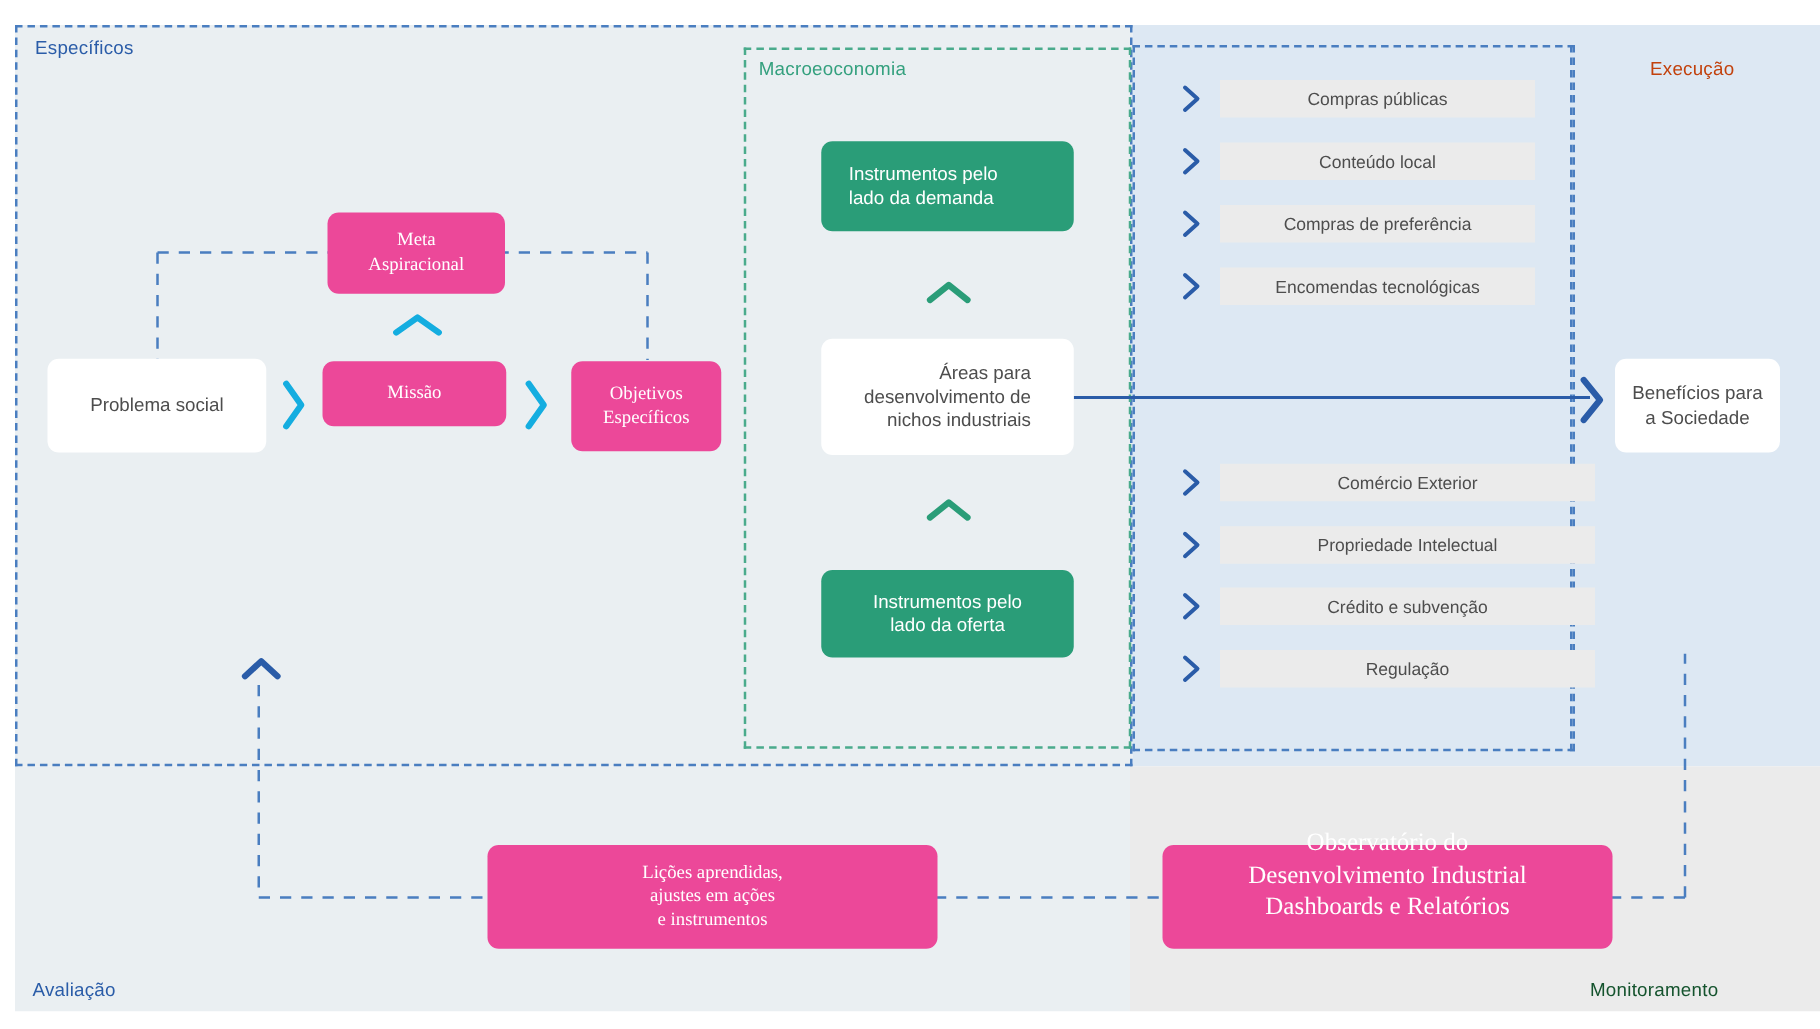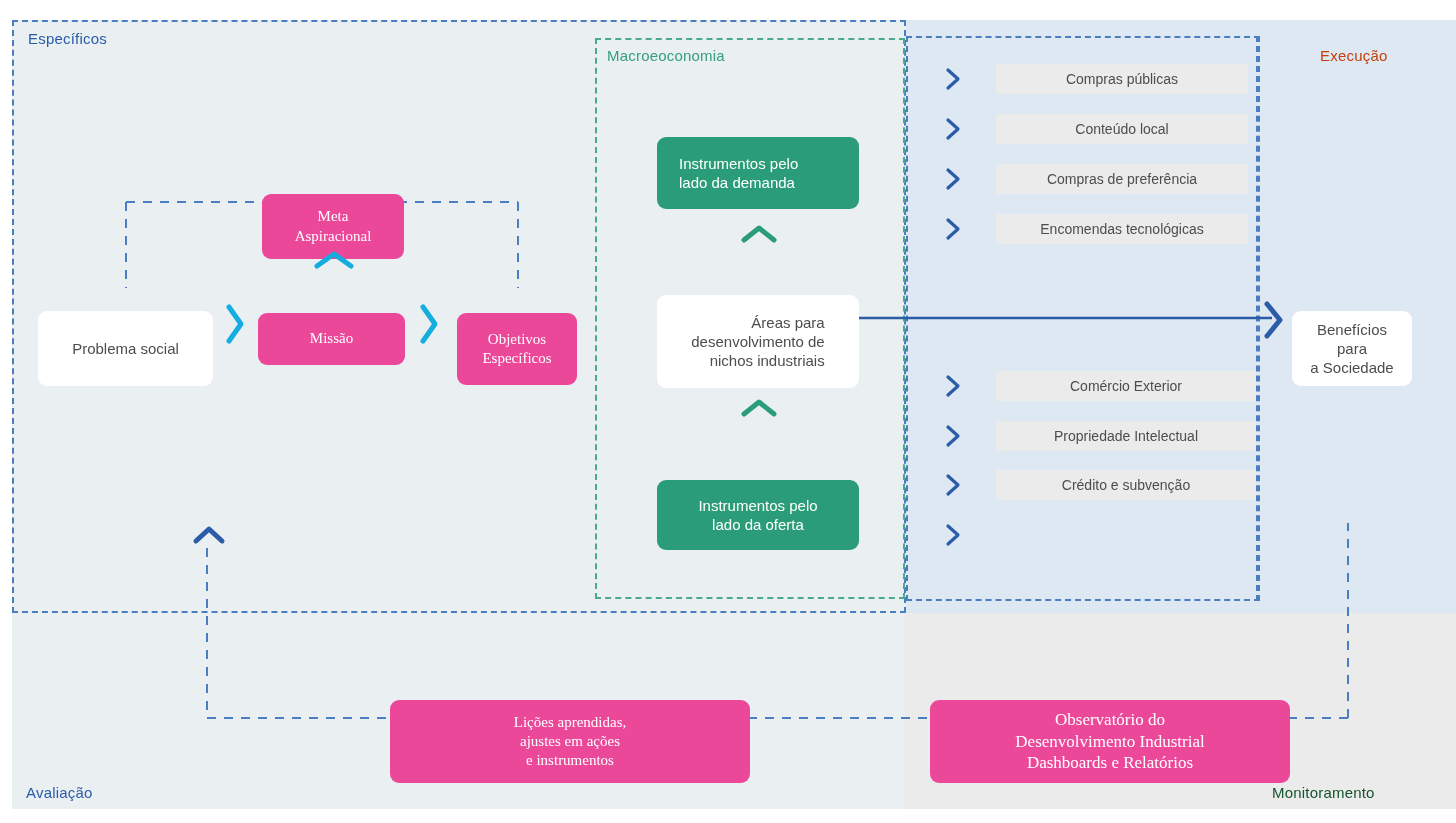--- a/index.html
+++ b/index.html
@@ -23,48 +23,48 @@
   
   .region-title{position:absolute;font-size:15px;letter-spacing:.2px;white-space:nowrap;}
   #title-principios{left:28px;top:30px;color:#2a5ca8;}
   #title-macroeconomia{left:607px;top:47px;color:#34a07e;}
   #title-execucao{left:1320px;top:47px;color:#c2410c;}
   #title-avaliacao{left:26px;top:784px;color:#2a5ca8;}
   #title-monitoramento{left:1272px;top:784px;color:#14532d;}
 
   
   .node{position:absolute;display:flex;align-items:center;justify-content:center;text-align:center;
-        border-radius:9px;box-sizing:border-box;line-height:1.28;padding:20px 8px;margin-top:24px;}
+        border-radius:9px;box-sizing:border-box;line-height:1.28;padding:20px 8px;}
   .node.white{background:#ffffff;color:#4d4d4d;font-size:15px;}
   .node.blue{background:#ec4899;color:#ffffff;font-size:15px;font-family:Liberation Serif, serif;}
   .node.green{background:#2a9d78;color:#ffffff;font-size:15px;}
 
   #node-problema-social{left:38px;top:287px;width:175px;height:75px;}
   #node-meta-aspiracional{left:262px;top:170px;width:142px;height:65px;}
   #node-missao{left:258px;top:289px;width:147px;height:52px;}
   #node-objetivos{left:457px;top:289px;width:120px;height:72px;}
 
   #node-instr-demanda{left:657px;top:113px;width:202px;height:72px;text-align:left;justify-content:flex-start;padding-left:22px;}
   #node-instr-demanda .lbl{text-align:left;}
   #node-areas{left:657px;top:271px;width:202px;height:93px;text-align:right;}
   #node-instr-oferta{left:657px;top:456px;width:202px;height:70px;}
 
-  #node-beneficios{left:1292px;top:287px;width:120px;height:75px;}
+  #node-beneficios{left:1292px;top:287px;width:132px;height:75px;}
 
   #node-licoes{left:390px;top:676px;width:360px;height:83px;font-size:15px;}
-  #node-observatorio{left:930px;top:676px;width:360px;height:83px;font-size:17px;}
-
-  
-  .row{position:absolute;height:30px;display:flex;align-items:flex-start;gap:20px;}
+  #node-observatorio{left:930px;top:676px;width:360px;height:83px;font-size:20px;align-items:flex-end;}
+
+  
+  .row{position:absolute;height:30px;display:flex;align-items:flex-start;}
   .row .pill{background:#ebebeb;color:#4d4d4d;font-size:14px;height:30px;display:flex;
              align-items:center;justify-content:center;box-sizing:border-box;padding:0 10px;}
   .row .chev{width:26px;height:30px;display:flex;align-items:center;justify-content:center;margin-right:10px;}
 
   .group-top .pill{width:252px;}
-  .group-bottom .pill{width:260px;}
+  .group-bottom .pill{width:300px;}
 
   #row-compras{left:940px;top:64px;}
   #row-conteudo{left:940px;top:114px;}
   #row-margem{left:940px;top:164px;}
   #row-encomendas{left:940px;top:214px;}
   #row-comercio{left:940px;top:371px;}
   #row-propriedade{left:940px;top:421px;}
   #row-credito{left:940px;top:470px;}
   #row-regulacao{left:940px;top:520px;}
 
@@ -248,20 +248,21 @@
     </span>
     <span class="pill">Crédito e subvenção</span>
   </div>
 
   <div class="row group-bottom" id="row-regulacao">
     <span class="chev">
       <svg width="16" height="24" viewBox="0 0 16 24">
           <polyline points="3,3 13,12 3,21" fill="none" stroke="#2a5ca8" stroke-width="3.2" stroke-linecap="round" stroke-linejoin="round"></polyline>
         </svg>
     </span>
+    <span class="pill">Regulação</span>
   </div>
 
   <span class="chevron" id="chev-problema-missao">
     <svg width="22" height="42" viewBox="0 0 22 42">
         <polyline points="5,4 17,21 5,38" fill="none" stroke="#14ade0" stroke-width="5" stroke-linecap="round" stroke-linejoin="round"></polyline>
       </svg>
   </span>
 
   <span class="chevron" id="chev-missao-objetivos">
     <svg width="22" height="42" viewBox="0 0 22 42">

